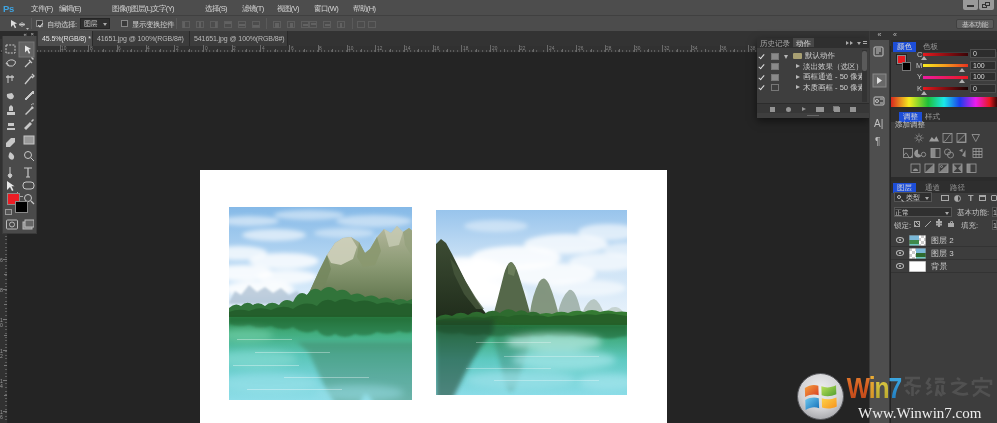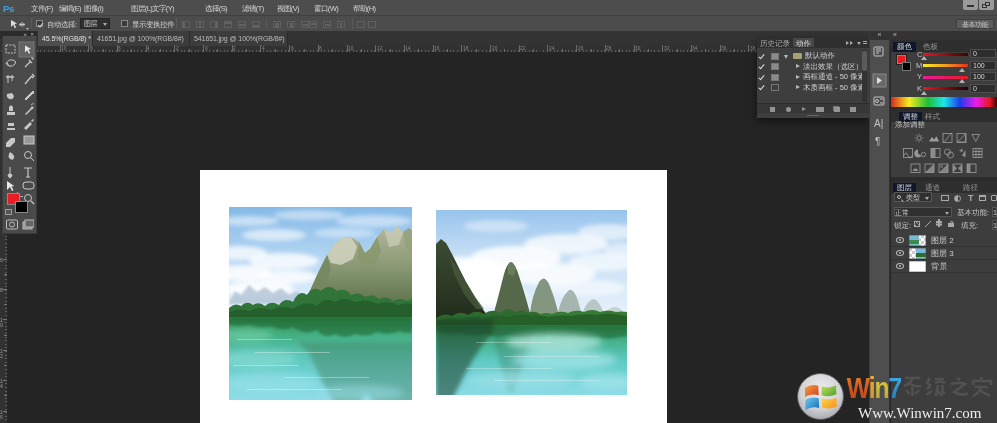--- a/index.html
+++ b/index.html
@@ -44,21 +44,21 @@
 #hist .grip{position:absolute;left:0;top:75px;width:112px;height:5px;background:#3e3e3e}
 .hchk{position:absolute;left:3px;top:1.5px;width:3px;height:6px;border-right:1.5px solid #e0e0e0;border-bottom:1.5px solid #e0e0e0;transform:rotate(40deg)}
 .hbox{position:absolute;left:14px;top:1.5px;width:8px;height:7px;border:1px solid #777;background:#8a8a8a}
 .harr{position:absolute;left:39px;top:2.5px;width:0;height:0;border-top:2.5px solid transparent;border-bottom:2.5px solid transparent;border-left:4px solid #b8b8b8}
 
 #strip{left:869px;top:31px;width:21px;height:392px;background:#4e4e4e;border-left:1px solid #3a3a3a;border-right:1px solid #333}
 
 #dock{left:891px;top:31px;width:106px;height:392px;background:#3d3d3d}
 .ptabs{position:absolute;left:0;width:106px;height:12px;background:#2e2e2e;font-size:7.5px;color:#999}
 .ptab{position:absolute;top:2px;height:10px;padding:0 4px;line-height:10px}
-.ptab.on{background:#0f172a;color:#d8d8d8}
+.ptab.on{background:#1d4ed8;color:#d8d8d8}
 .small{font-size:7.5px;color:#c4c4c4}
 .valbox{position:absolute;width:26px;height:9px;background:#2d2d2d;border:1px solid #4e4e4e;color:#d8d8d8;font-size:7px;line-height:8px;padding-left:2px}
 .dd{position:absolute;background:#303030;border:1px solid #555;color:#ccc;font-size:7px;line-height:9px}
 .layrow{position:absolute;left:0;width:106px;height:13px;border-bottom:1px solid #333;color:#cccccc;font-size:8px;line-height:13px}
 .eye{position:absolute;left:5px;top:3px;width:8px;height:6px;border:1px solid #bbb;border-radius:50%}
 .eye:after{content:"";position:absolute;left:2px;top:1px;width:2px;height:2px;background:#bbb;border-radius:50%}
 </style></head>
 <body>
 <div id="app">
 
@@ -207,21 +207,21 @@
  <rect x="68" y="146" width="95" height="1"></rect>
  <rect x="30" y="158" width="85" height="1"></rect>
  <rect x="58" y="170" width="105" height="1"></rect>
 </g>
 </svg></div>
 
 <div class="abs" id="menubar">
 <span id="pslogo">Ps</span>
 <span class="mi" style="left:31px">文件(F)</span>
 <span class="mi" style="left:59px">编辑(E)</span>
-<span class="mi" style="left:84px">图像(I)</span>
+<span class="mi" style="left:112px">图像(I)</span>
 <span class="mi" style="left:131px">图层(L)</span>
 <span class="mi" style="left:152px">文字(Y)</span>
 <span class="mi" style="left:205px">选择(S)</span>
 <span class="mi" style="left:242px">滤镜(T)</span>
 <span class="mi" style="left:277px">视图(V)</span>
 <span class="mi" style="left:314px">窗口(W)</span>
 <span class="mi" style="left:353px">帮助(H)</span>
 <span class="winbtn" style="right:19px">
         <i style="position:absolute;left:4px;top:5px;width:7px;height:2px;background:#333"></i>
       </span>
@@ -593,21 +593,21 @@
             <path d="M62 33 l4 4.2 -4 4.3 z M71 33 l-4 4.2 4 4.3 z" fill="#a8a8a8" stroke="none" opacity=".75"></path>
    <rect x="76" y="33" width="9" height="8.5"></rect>
             <path d="M76 33 h3.5 v8.5 h-3.5 z" fill="#a8a8a8" stroke="none" opacity=".8"></path>
   </g>
         </svg></div>
  <div class="abs" style="left:0;top:146px;width:106px;height:4px;background:#2b2b2b"></div>
 
  <div class="ptabs" style="top:150px">
         <span class="ptab on" style="left:2px">图层</span>
         <span class="ptab" style="left:30px">通道</span>
-        <span class="ptab" style="left:68px">路径</span>
+        <span class="ptab" style="left:55px">路径</span>
       </div>
  <div class="dd" style="left:3px;top:161px;width:38px;height:10px"><i style="position:absolute;left:2px;top:2px;width:4px;height:4px;border:1px solid #bbb;border-radius:50%"></i><i style="position:absolute;left:6px;top:6.5px;width:2.5px;height:1px;background:#bbb;transform:rotate(45deg)"></i><span style="margin-left:11px">类型</span><span style="float:right;margin-right:2px"><i style="display:inline-block;vertical-align:middle;width:0;height:0;border-left:2.5px solid transparent;border-right:2.5px solid transparent;border-top:3px solid #aaa"></i></span></div>
  <div class="abs" style="left:50px;top:163px;width:56px;height:9px">
   <i style="position:absolute;left:0;top:1px;width:8px;height:6px;border:1px solid #a8a8a8"></i>
   <i style="position:absolute;left:13px;top:0.5px;width:7px;height:7px;border:1px solid #a8a8a8;border-radius:50%;background:linear-gradient(90deg,#a8a8a8 50%,transparent 50%)"></i>
   <span style="position:absolute;left:27px;top:-1px;color:#a8a8a8;font-size:9px;font-weight:bold">T</span>
   <i style="position:absolute;left:38px;top:1px;width:7px;height:6px;border:1px solid #a8a8a8;border-top:2px solid #a8a8a8"></i>
   <i style="position:absolute;left:50px;top:1px;width:6px;height:6px;border:1px solid #a8a8a8;border-radius:1px"></i>
 </div>
  <div class="dd" style="left:3px;top:176px;width:58px;height:10px">正常<span style="float:right;margin-right:2px"><i style="display:inline-block;vertical-align:middle;width:0;height:0;border-left:2.5px solid transparent;border-right:2.5px solid transparent;border-top:3px solid #aaa"></i></span></div>

